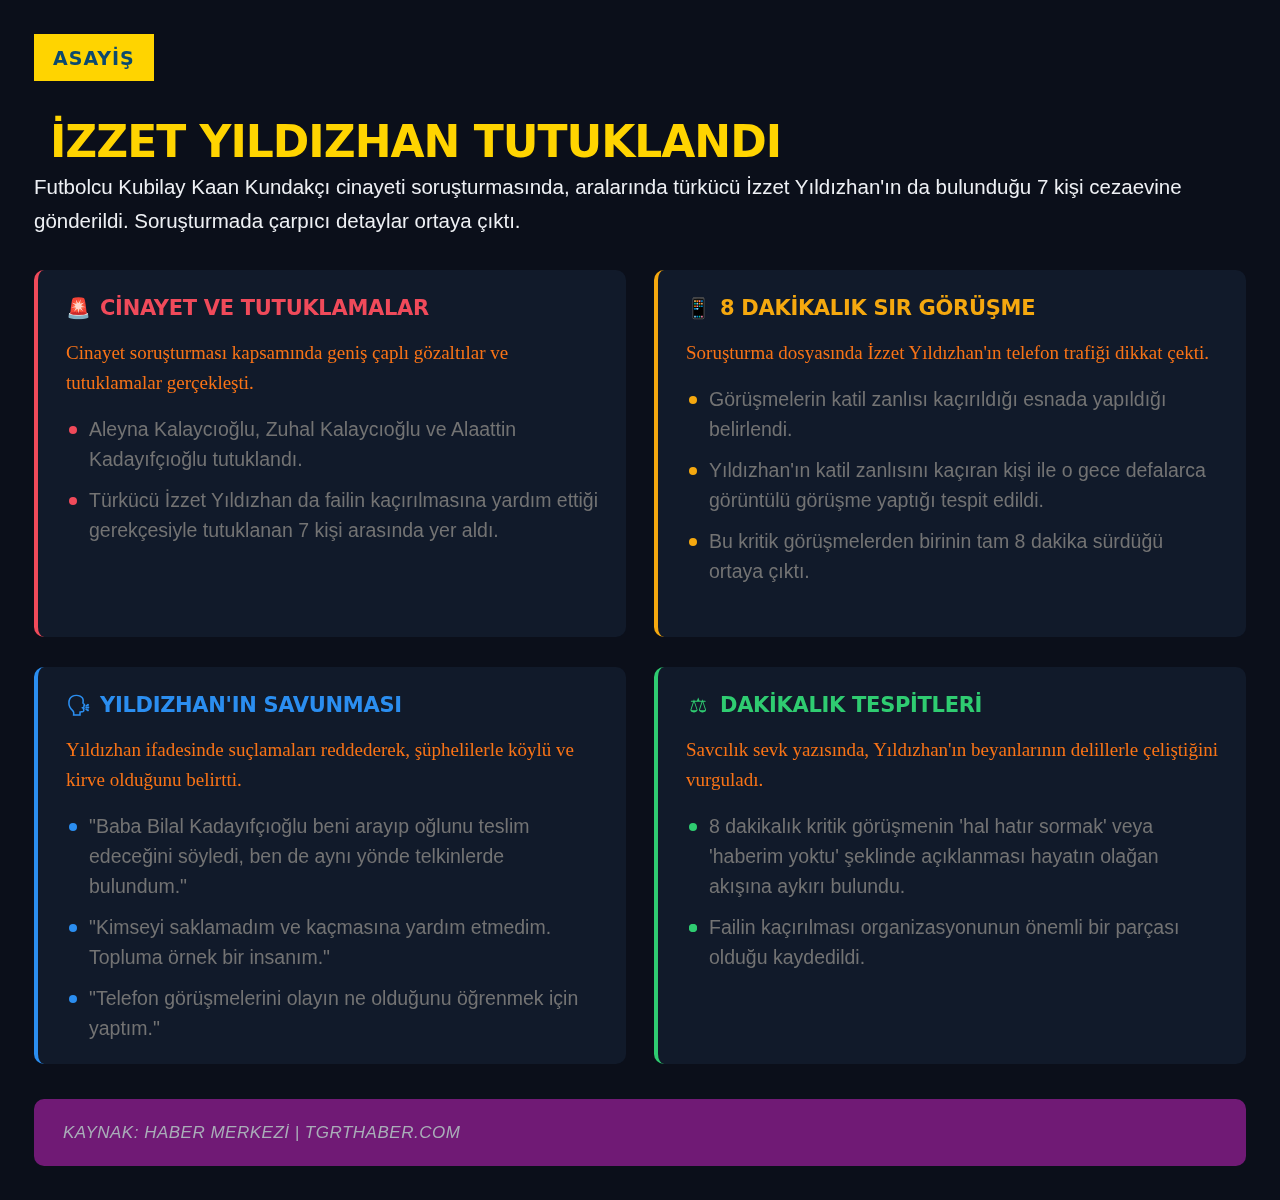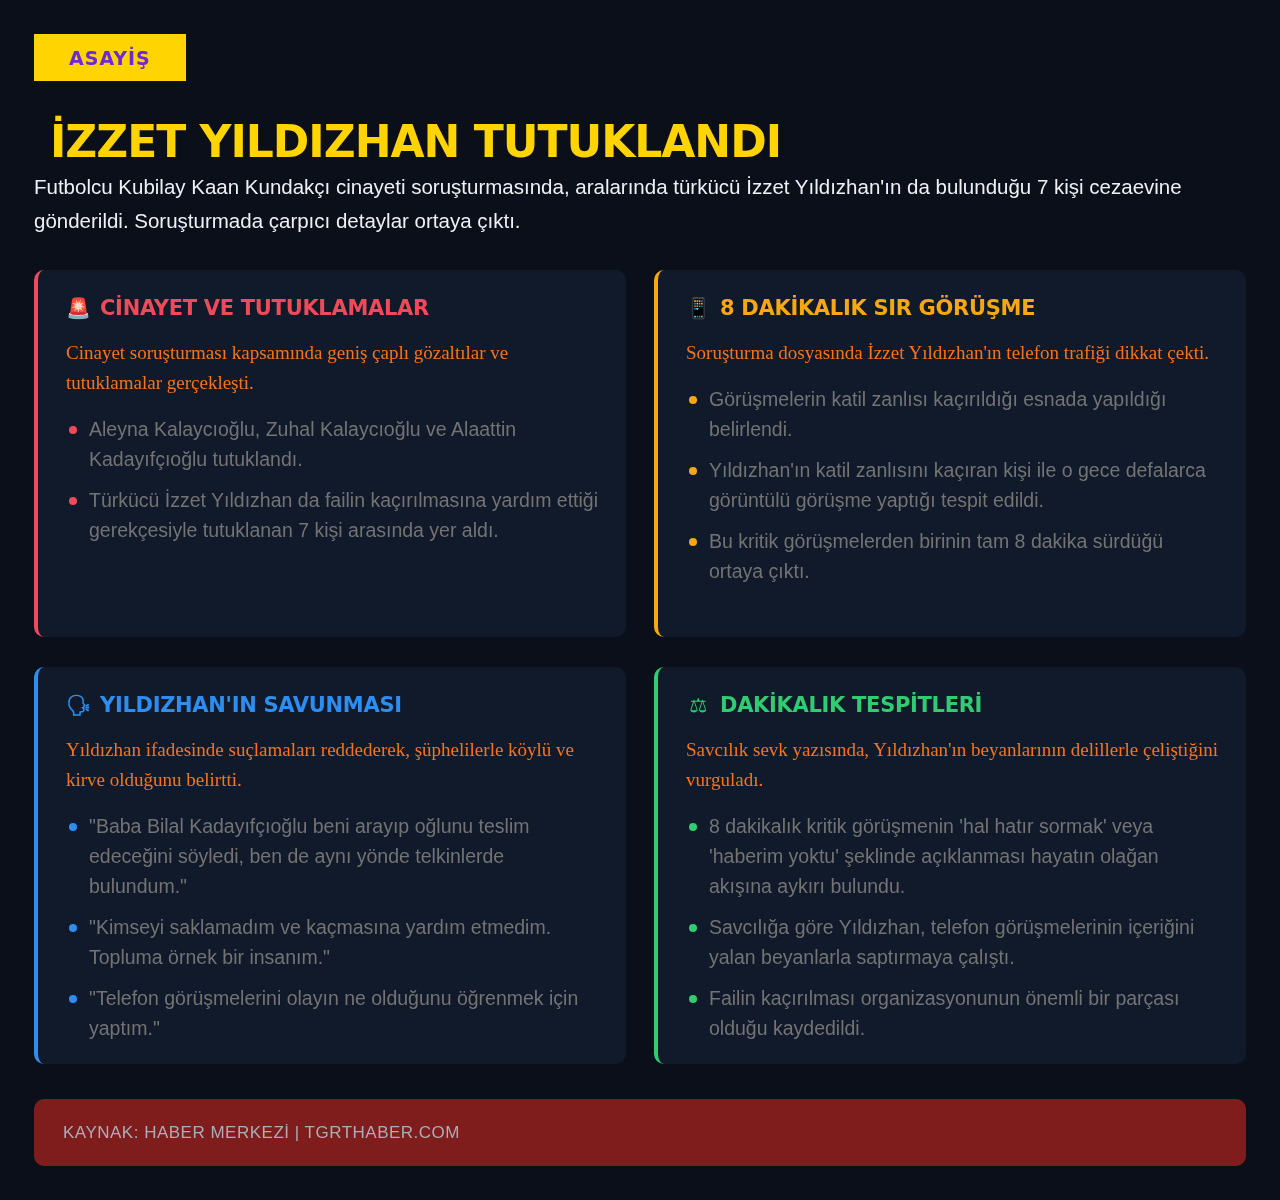--- a/index.html
+++ b/index.html
@@ -1,22 +1,22 @@
 <!DOCTYPE html>
 <html><head>
 <meta charset="utf-8">
 <style>
   html, body { margin:0; padding:0; }
   body {
     width:1280px; height:1200px; background:#0b0f1a; color:#e6e9ef;
     font-family: "DejaVu Sans", sans-serif; position:relative; overflow:hidden;
   }
   .category {
-    position:absolute; left:34px; top:34px; height:47px; padding:0 35px;
-    background:#ffd400; color:#6d28d9; font-weight:bold; font-size:19px;
+    position:absolute; left:34px; top:34px; height:47px; padding:0 19px;
+    background:#ffd400; color:#0c4a6e; font-weight:bold; font-size:19px;
     letter-spacing:1px; display:flex; align-items:center;
   }
   .title {
     position:absolute; left:34px; top:98px; margin:16px;
     color:#ffd400; font-family:"DejaVu Sans", sans-serif; font-weight:bold;
     font-size:44px; letter-spacing:-1px; line-height:56px;
   }
   .intro {
     position:absolute; left:34px; top:170px; width:1200px; margin:0;
     font-size:20.5px; line-height:34px; color:#eef0f4;
@@ -45,22 +45,22 @@
   .card li .dot {
     position:absolute; left:3px; top:12px; width:8px; height:8px;
     border-radius:50%; background:var(--accent);
   }
   .c1 { left:34px; top:270px; width:592px; height:367px; --accent:#f04a5a; }
   .c2 { left:654px; top:270px; width:592px; height:367px; --accent:#f5a80f; }
   .c3 { left:34px; top:667px; width:592px; height:397px; --accent:#2b8ef0; }
   .c4 { left:654px; top:667px; width:592px; height:397px; --accent:#2fcc71; }
   .footer {
     position:absolute; left:34px; top:1099px; width:1212px; height:67px;
-    background:#7f1d1d; border-radius:10px; display:flex; align-items:center;
-    padding-left:29px; box-sizing:border-box;
+    background:#701a75; border-radius:10px; display:flex; align-items:center;
+    padding-left:29px; box-sizing:border-box;font-style:italic;
   }
   .footer span {
     color:#a9adb8; font-size:17px; letter-spacing:0.5px;
     font-family:"Liberation Sans", sans-serif;
   }
 </style>
 </head>
 <body>
 
 <div class="category">
@@ -110,20 +110,20 @@
 </section>
 
 <section class="card c4">
   <h2>
     <span class="ico">⚖</span>
     <span>DAKİKALIK TESPİTLERİ</span>
   </h2>
   <p class="lead">Savcılık sevk yazısında, Yıldızhan'ın beyanlarının delillerle çeliştiğini vurguladı.</p>
   <ul>
     <li><span class="dot"></span><span>8 dakikalık kritik görüşmenin 'hal hatır sormak' veya 'haberim yoktu' şeklinde açıklanması hayatın olağan akışına aykırı bulundu.</span></li>
-    <li><span class="dot"></span><span>Savcılığa göre Yıldızhan, telefon görüşmelerinin içeriğini yalan beyanlarla saptırmaya çalıştı.</span></li>
+    <li><span class="dot"></span></li>
     <li><span class="dot"></span><span>Failin kaçırılması organizasyonunun önemli bir parçası olduğu kaydedildi.</span></li>
   </ul>
 </section>
 
 <footer class="footer">
   <span>KAYNAK: HABER MERKEZİ | TGRTHABER.COM</span>
 </footer>
 
 </body></html>

